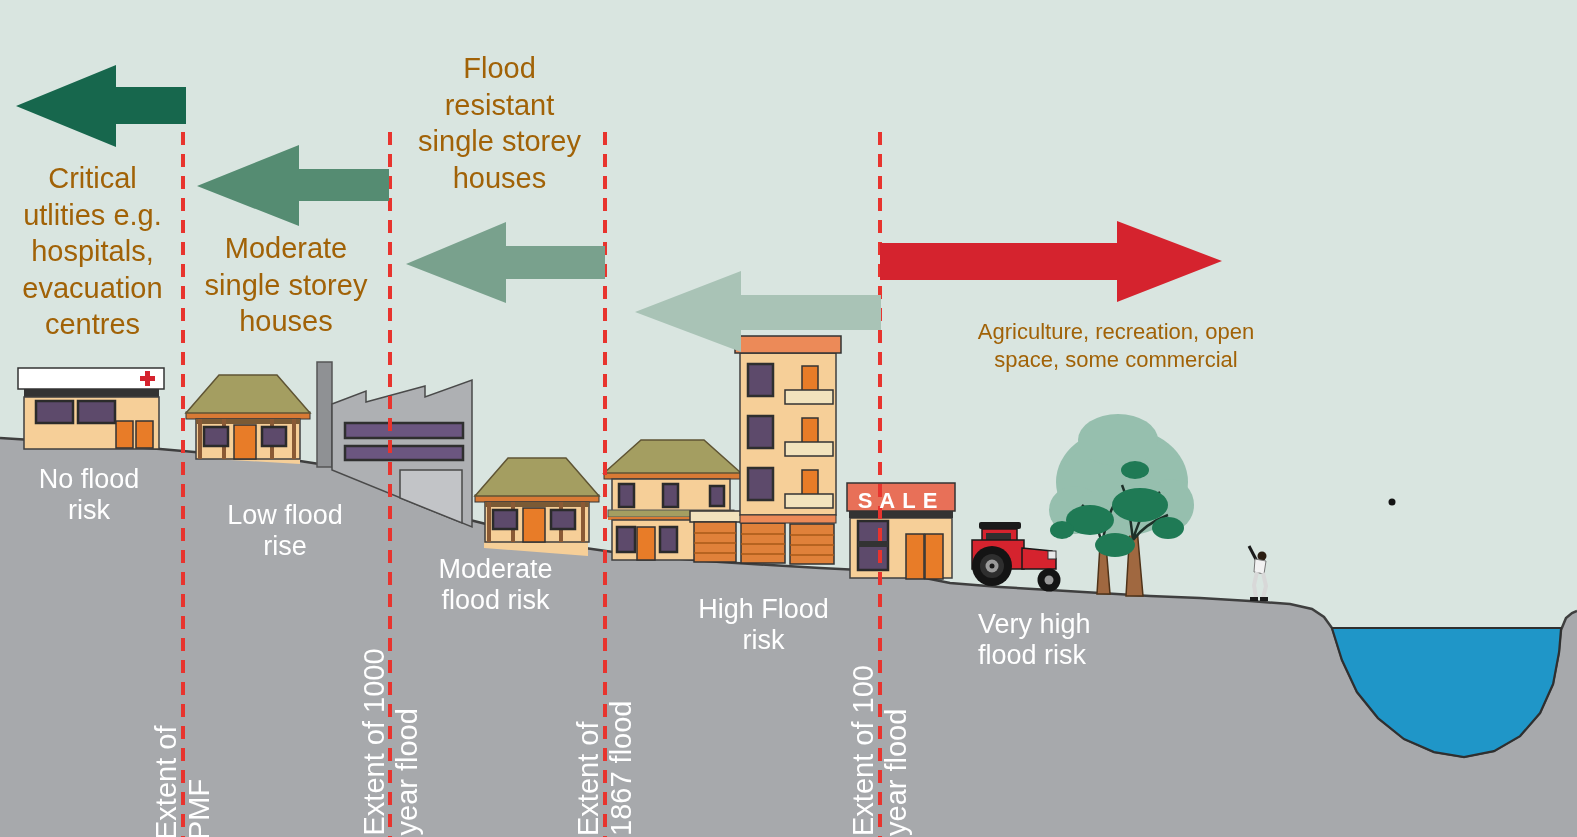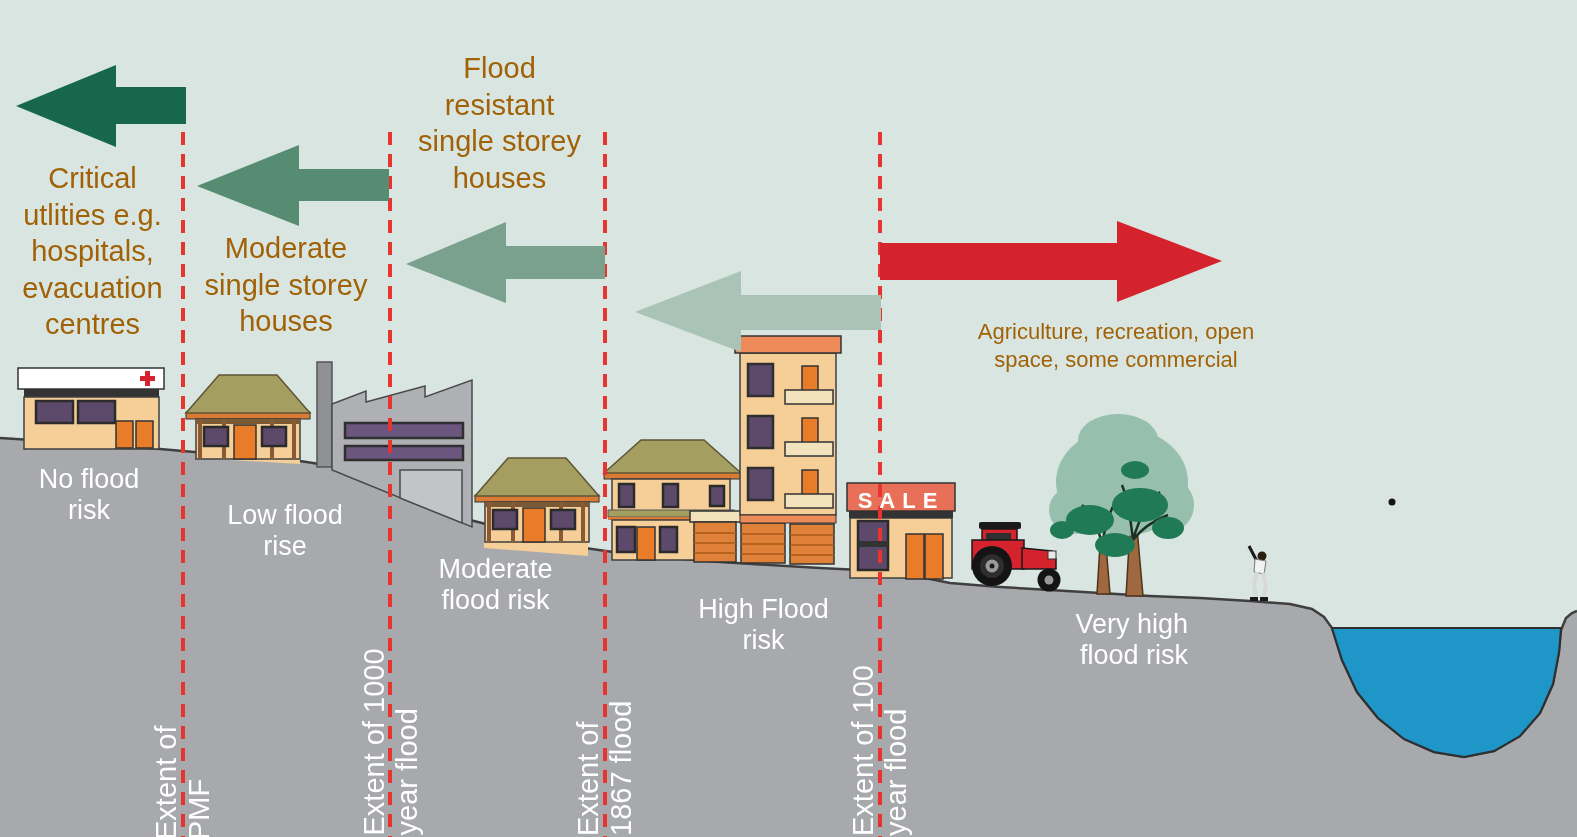--- a/index.html
+++ b/index.html
@@ -206,21 +206,21 @@
 space, some commercial</div>
 
 <div class="label lbl-white" style="left:18px;top:464px;width:142px;">No flood
 risk</div>
 <div class="label lbl-white" style="left:210px;top:500px;width:150px;">Low flood
 rise</div>
 <div class="label lbl-white" style="left:413px;top:554px;width:165px;">Moderate
 flood risk</div>
 <div class="label lbl-white" style="left:676px;top:594px;width:175px;">High Flood
 risk</div>
-<div class="label lbl-white" style="left:978px;top:609px;width:210px;text-align:right;">Very high
+<div class="label lbl-white" style="left:978px;top:609px;width:210px;text-align:left;">Very high
 flood risk</div>
 
 <div class="label lbl-vert" style="left:108px;top:732px;width:150px;">Extent of
 PMF</div>
 <div class="label lbl-vert" style="left:283px;top:695px;width:215px;">Extent of 1000
 year flood</div>
 <div class="label lbl-vert" style="left:525px;top:723px;width:160px;">Extent of
 1867 flood</div>
 <div class="label lbl-vert" style="left:780px;top:703px;width:200px;">Extent of 100
 year flood</div>

